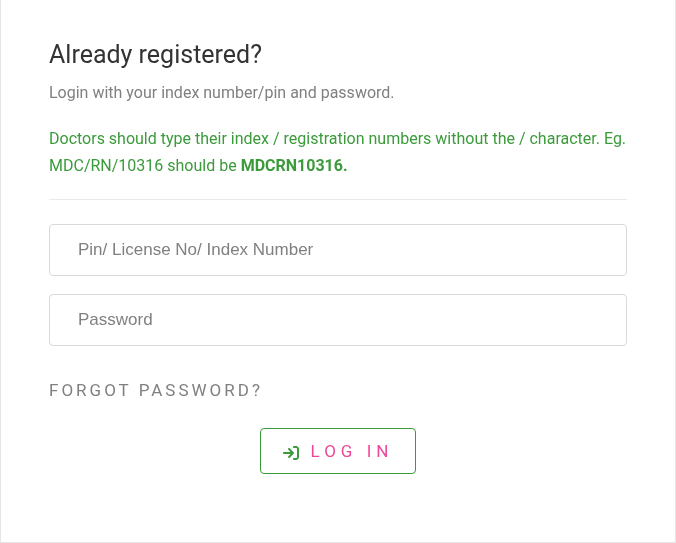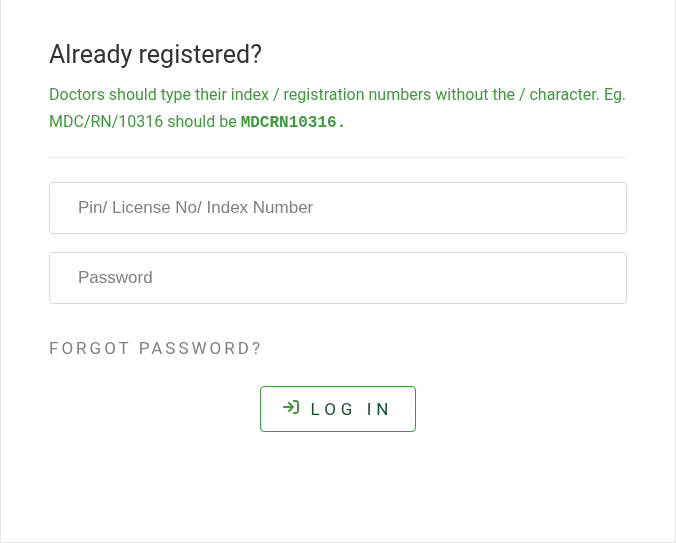--- a/index.html
+++ b/index.html
@@ -31,21 +31,20 @@
       line-height: 1.5;
     }
     .notice {
       font-size: 16px;
       color: #3b9b3b;
       line-height: 1.7;
       margin-bottom: 20px;
     }
     .notice .bold {
       font-weight: 700;
-      font-family: Liberation Mono, monospace;
     }
     .divider {
       border: none;
       border-top: 1px solid #eaeaea;
       margin-bottom: 24px;
     }
     .field {
       width: 100%;
       height: 52px;
       border: 1px solid #d9d9d9;
@@ -70,46 +69,47 @@
       letter-spacing: 3px;
       color: #808080;
       text-decoration: none;
       font-weight: 400;
     }
     .login-row {
       text-align: center;
     }
     .login-btn {
       display: inline-flex;
-      align-items: flex-start;
+      align-items: flex-end;
       justify-content: center;
       gap: 12px;
       border: 1px solid #3b9b3b;
       background: #ffffff;
-      color: #14532d;
+      color: #ec4899;
       border-radius: 4px;
       padding: 12px 22px;
       font-size: 17px;
       letter-spacing: 5px;
       cursor: pointer;
       font-family: inherit;
     }
     .login-btn .icon {
       display: inline-flex;
       width: 16px;
       height: 16px;
     }
   </style>
 </head>
 <body>
 
 <div class="card">
 
   <h1 class="title">Already registered?</h1>
 
+  <p class="subtitle">Login with your index number/pin and password.</p>
 
   <p class="notice">
     <span>Doctors should type their index / registration numbers without the / character. Eg. MDC/RN/10316 should be </span><span class="bold">MDCRN10316.</span>
   </p>
 
   <hr class="divider">
 
   <input type="text" class="field" placeholder="Pin/ License No/ Index Number" style="">
 
   <input type="password" class="field" placeholder="Password" style="">

